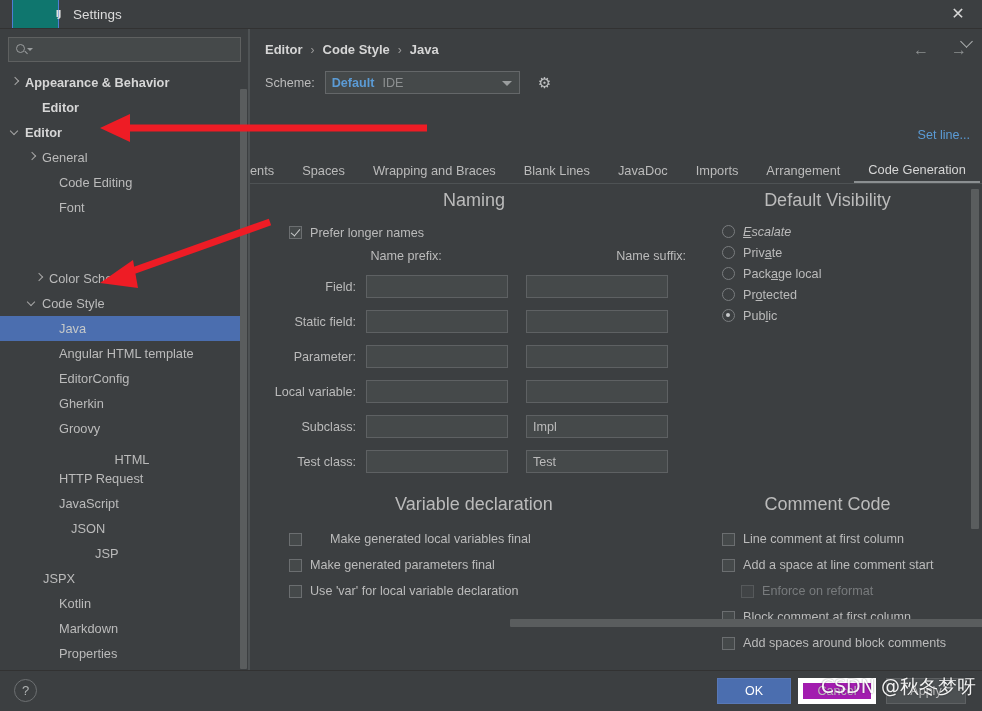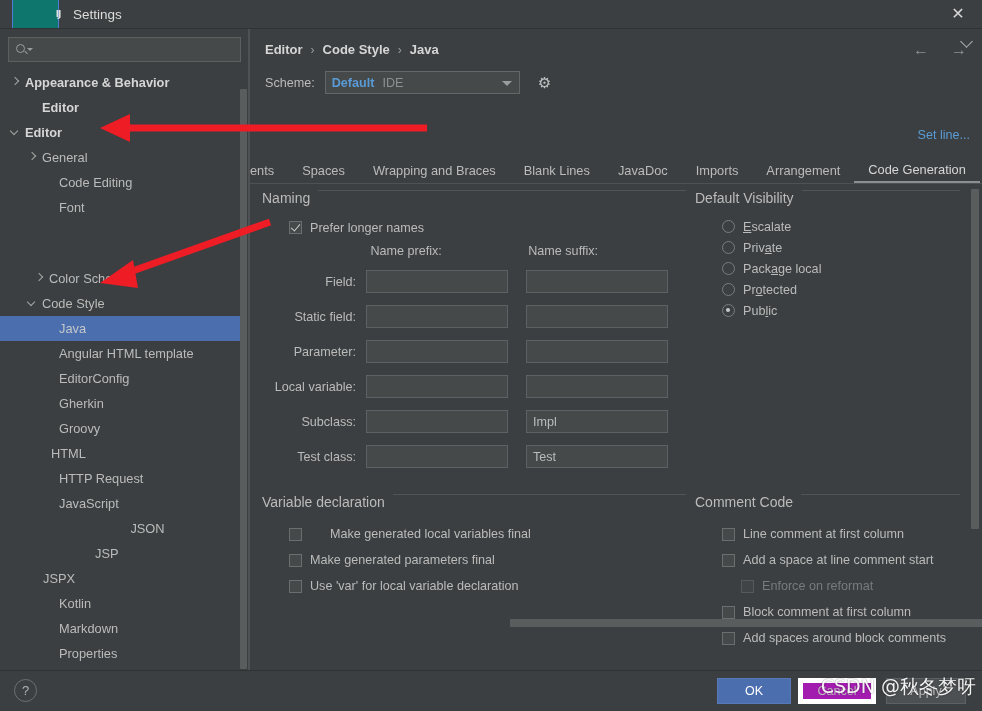--- a/index.html
+++ b/index.html
@@ -195,22 +195,22 @@
 
   
   #content {
     position: absolute; left: 0; top: 155px; width: 722px; height: 500px;
     overflow: hidden;
   }
   .group {
     position: absolute;
   }
   .group-title {
-    position: relative; display: flex; 
-    color: #bbbbbb; font-size: 14px; white-space: nowrap;
+    position: relative; display: flex; align-items: center;
+    color: #bbbbbb; font-size: 18px; white-space: nowrap; flex-direction: column;
   }
   .group-title .line {
     flex: 1; height: 1px; background: #505456; margin-left: 8px;
   }
 
   .row { display: flex; align-items: center; height: 21px; }
   .chk {
     width: 13px; height: 13px; flex: 0 0 auto;
     border: 1px solid #6b6e70; background: #45494a;
     position: relative; margin-right: 8px; cursor: pointer;
@@ -371,33 +371,33 @@
         <span>EditorConfig</span>
       </div>
       <div class="tree-row" style="padding-left: 44px;">
         <span class="arrow none"></span>
         <span>Gherkin</span>
       </div>
       <div class="tree-row" style="padding-left: 44px;">
         <span class="arrow none"></span>
         <span>Groovy</span>
       </div>
-      <div class="tree-row" style="padding-left: 36px;">
+      <div class="tree-row" style="padding-left: 24px; flex-direction: column;">
         <span class="arrow none"></span>
         <span>HTML</span>
       </div>
       <div class="tree-row" style="padding-left: 44px;">
         <span class="arrow none"></span>
         <span>HTTP Request</span>
       </div>
       <div class="tree-row" style="padding-left: 44px;">
         <span class="arrow none"></span>
         <span>JavaScript</span>
       </div>
-      <div class="tree-row" style="padding-left: 40px; justify-content: center;">
+      <div class="tree-row" style="padding-left: 56px;">
         <span class="arrow none"></span>
         <span>JSON</span>
       </div>
       <div class="tree-row" style="padding-left: 44px; gap: 36px;">
         <span class="arrow none"></span>
         <span>JSP</span>
       </div>
       <div class="tree-row" style="padding-left: 28px;">
         <span class="arrow none"></span>
         <span>JSPX</span>
@@ -471,21 +471,21 @@
           <span class="line"></span>
       </div>
       <div class="row" style="margin-top:11px; margin-left:27px;">
         <span class="chk checked"></span>
         <span class="chk-label">Prefer longer names</span>
       </div>
       <div style="position:relative; margin-top:6px;">
         <div style="display:flex;">
           <div style="width:110px;"></div>
           <div class="col-head" style="width:160px;">Name prefix:</div>
-          <div class="col-head" style="width:160px;">Name suffix:</div>
+          <div class="col-head" style="width:160px;text-align:right;">Name suffix:</div>
         </div>
         <div id="naming-rows" style="margin-top:6px;">
             <div style="display: flex; align-items: center; height: 35px;">
               <div class="field-label" style="width: 100px; margin-right: 10px;">Field:</div>
               <input type="text" class="txt" style="width: 142px; margin-right: 18px;">
               <input type="text" class="txt" style="width: 142px; margin-right: 18px;">
             </div>
             <div style="display: flex; align-items: center; height: 35px;">
               <div class="field-label" style="width: 100px; margin-right: 10px;">Static field:</div>
               <input type="text" class="txt" style="width: 142px; margin-right: 18px;">
@@ -514,21 +514,21 @@
           </div>
       </div>
     </div>
 
     <div class="group" id="visibility-group" style="left:445px; top:6px; width:265px;">
       <div class="group-title">
         <span>Default Visibility</span>
           <span class="line"></span>
       </div>
       <div id="visibility-rows" style="margin-top:10px; margin-left:27px;">
-          <div class="row" style="height: 21px;">
+          <div class="row" style="height: 21px; font-style: italic;">
             <span class="radio"></span>
             <span class="radio-label"><span class="mn">E</span>scalate</span>
           </div>
           <div class="row" style="height: 21px;">
             <span class="radio"></span>
             <span class="radio-label">Priv<span class="mn">a</span>te</span>
           </div>
           <div class="row" style="height: 21px;">
             <span class="radio"></span>
             <span class="radio-label">Pack<span class="mn">a</span>ge local</span>

